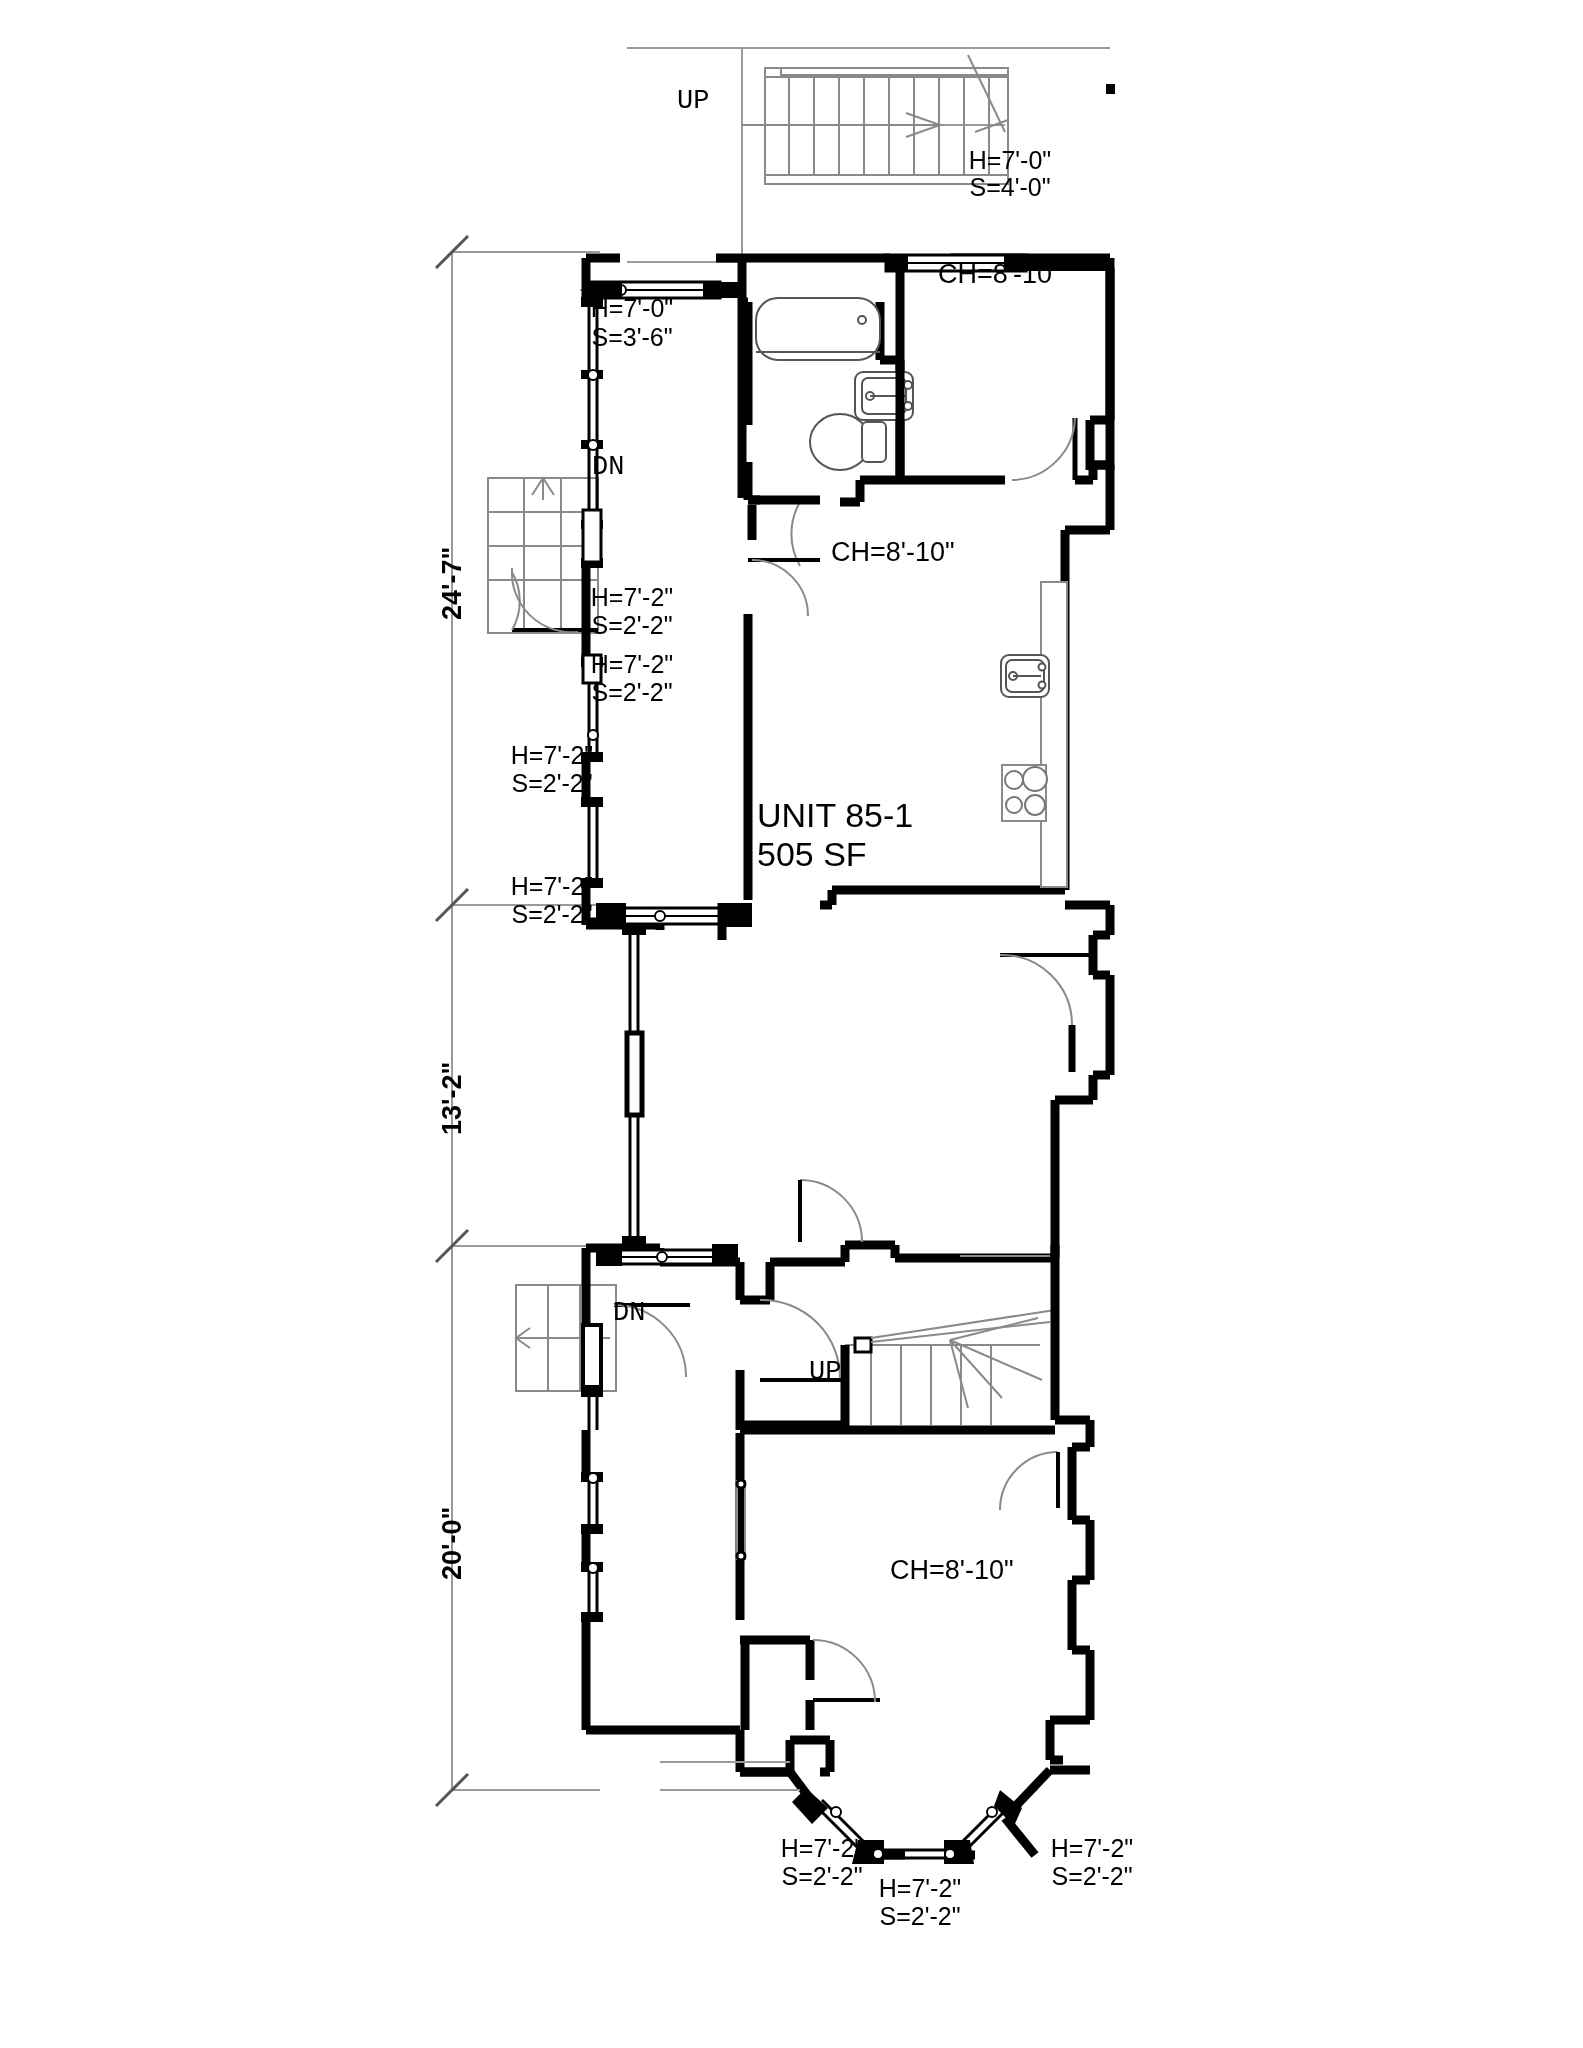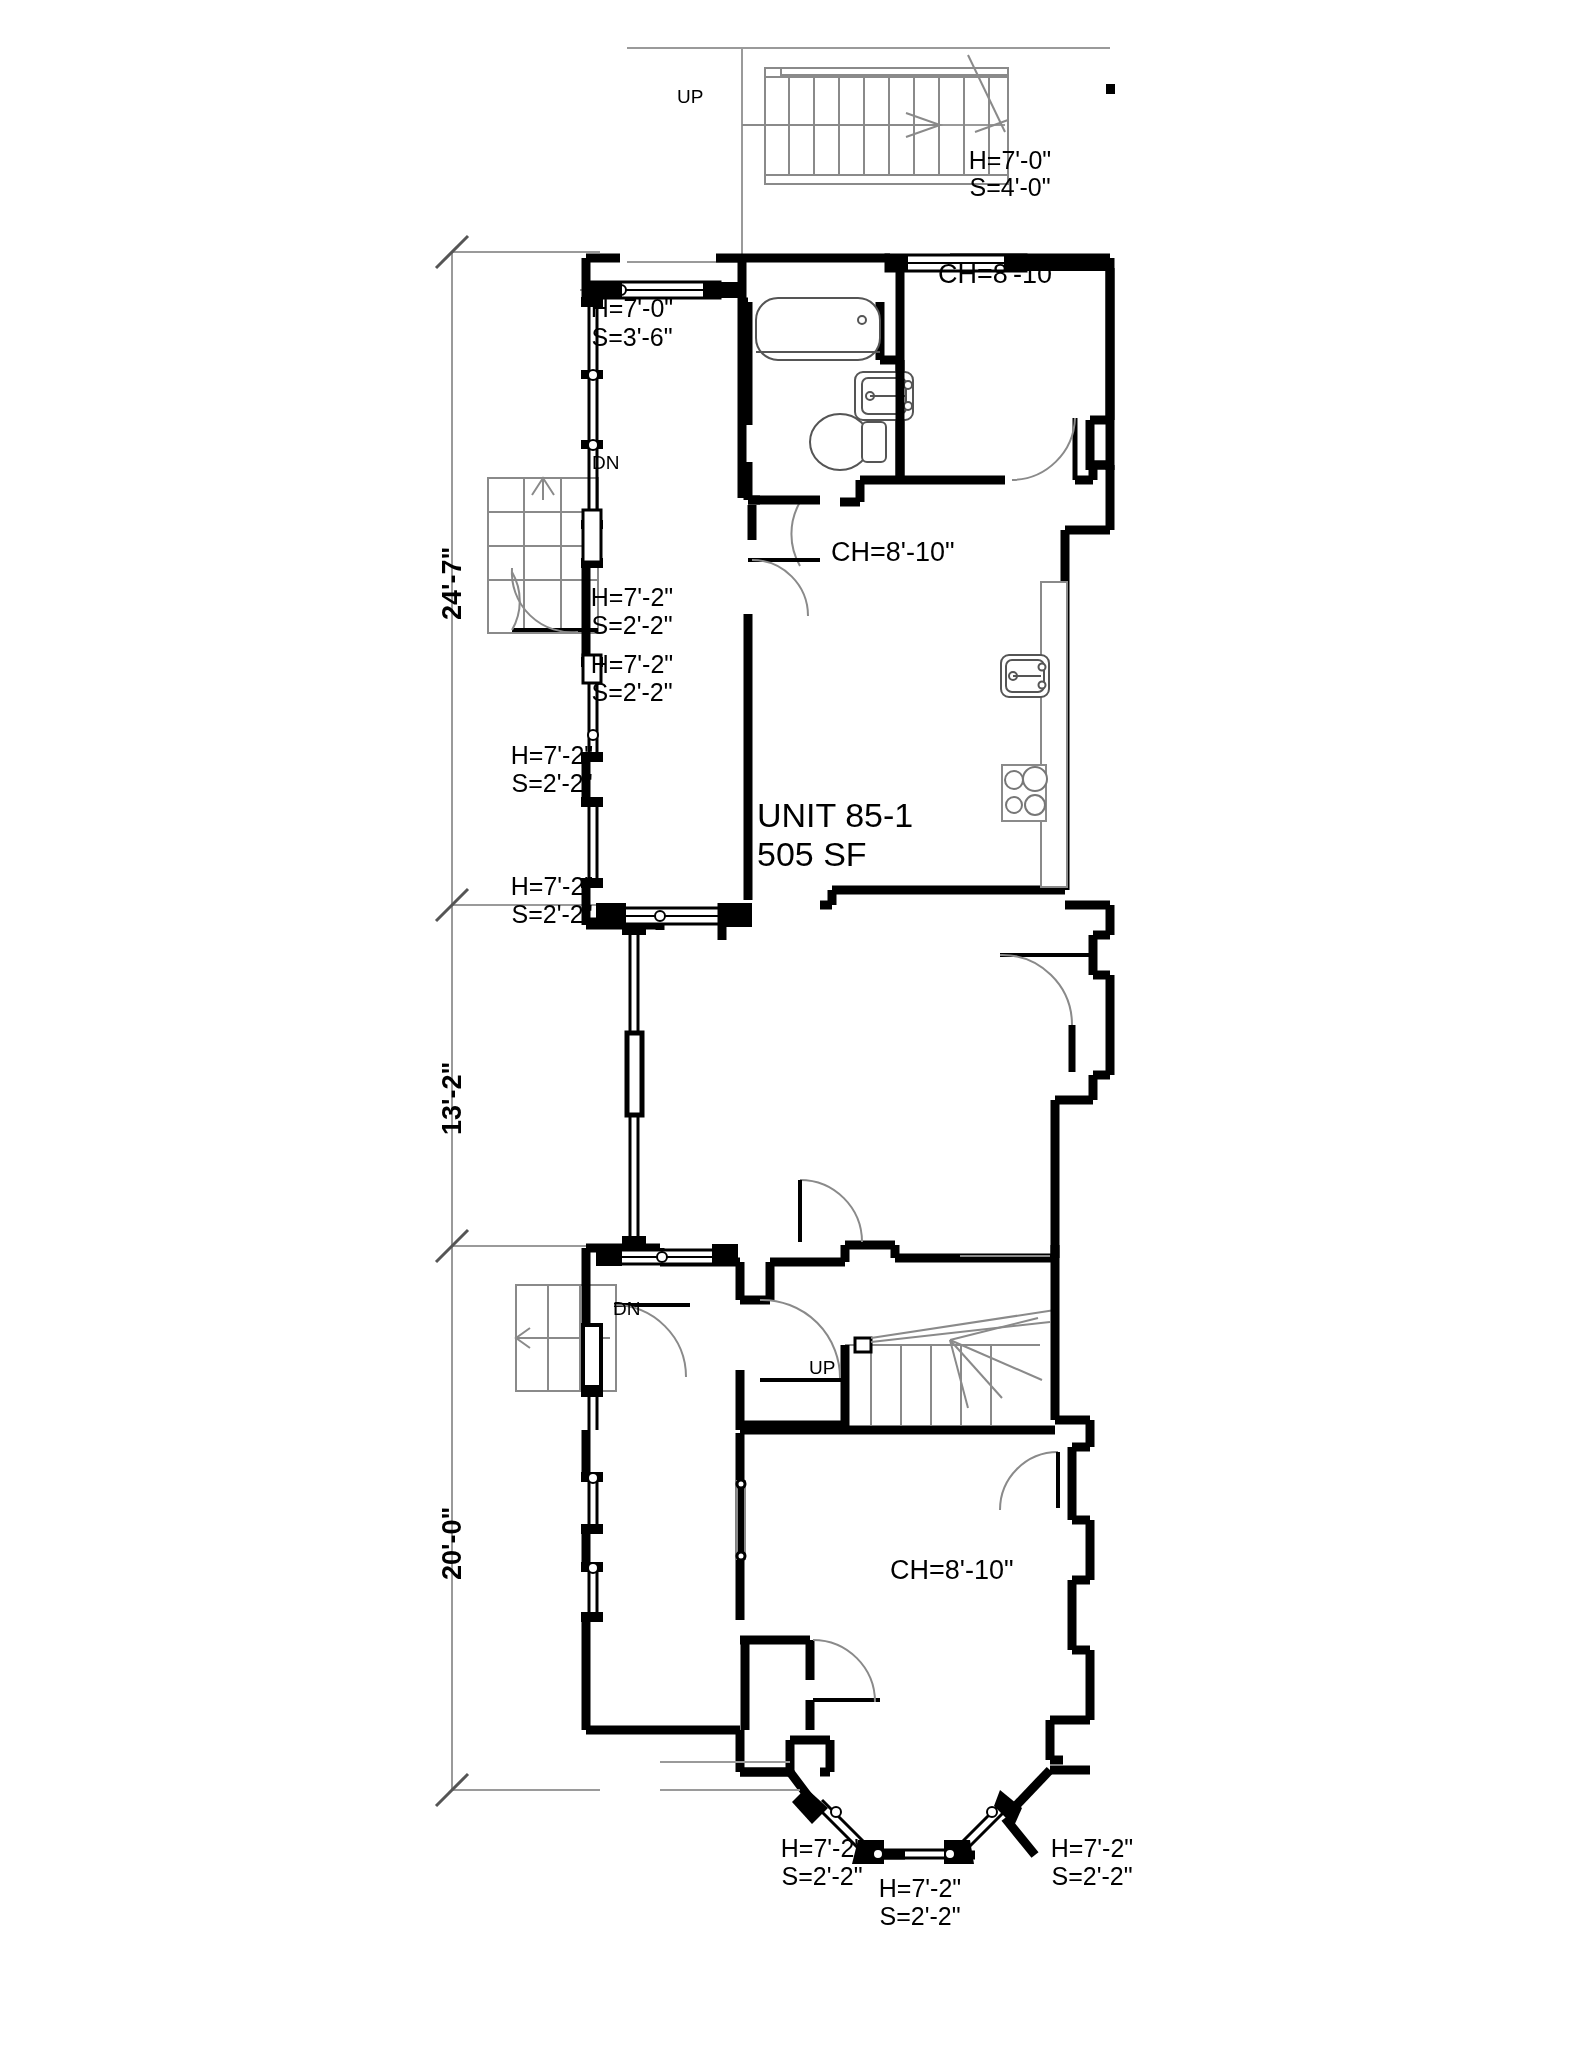--- a/index.html
+++ b/index.html
@@ -3,21 +3,21 @@
 <meta charset="utf-8">
 <style>
   html,body{margin:0;padding:0;background:#ffffff;}
   body{width:1583px;height:2048px;position:relative;overflow:hidden;
        font-family:"Liberation Sans",sans-serif;color:#000;}
   #plan{position:absolute;inset:0;width:1583px;height:2048px;}
   .lbl{position:absolute;font-family:"Liberation Sans",sans-serif;color:#000;
        white-space:pre;line-height:1.18;letter-spacing:0px;}
   .hs{font-size:25px;}
   .ch{font-size:27px;}
-  .updn{font-size:19px;}
+  .updn{font-size:27px;font-family:Liberation Mono, monospace;}
   .unit{font-size:34px;}
   .dim{font-size:27px;font-weight:bold;transform-origin:left top;}
   .ctr{text-align:center;}
 </style>
 </head>
 <body>
 
 <svg id="plan" viewBox="0 0 1583 2048">
   <g fill="none" stroke="#000" stroke-linecap="butt" stroke-linejoin="miter">
 

